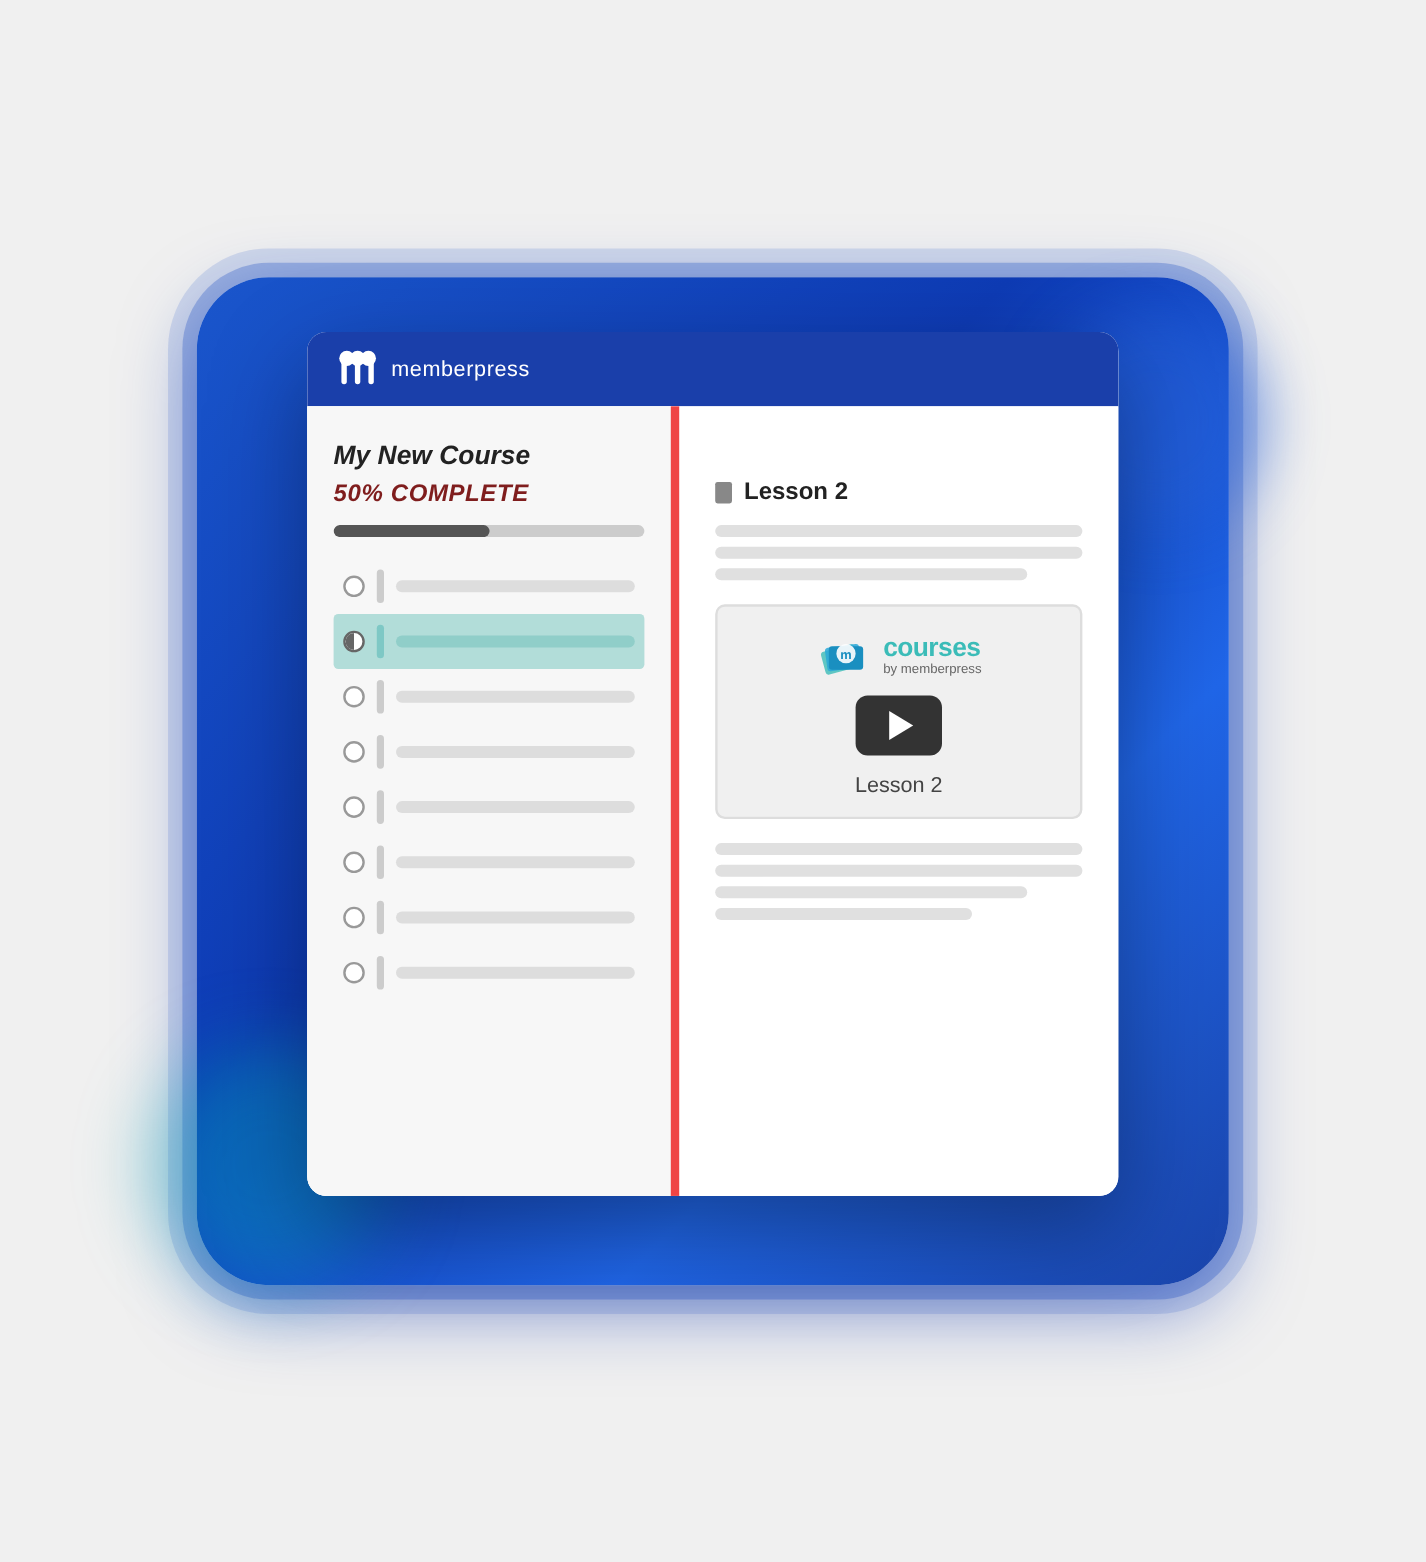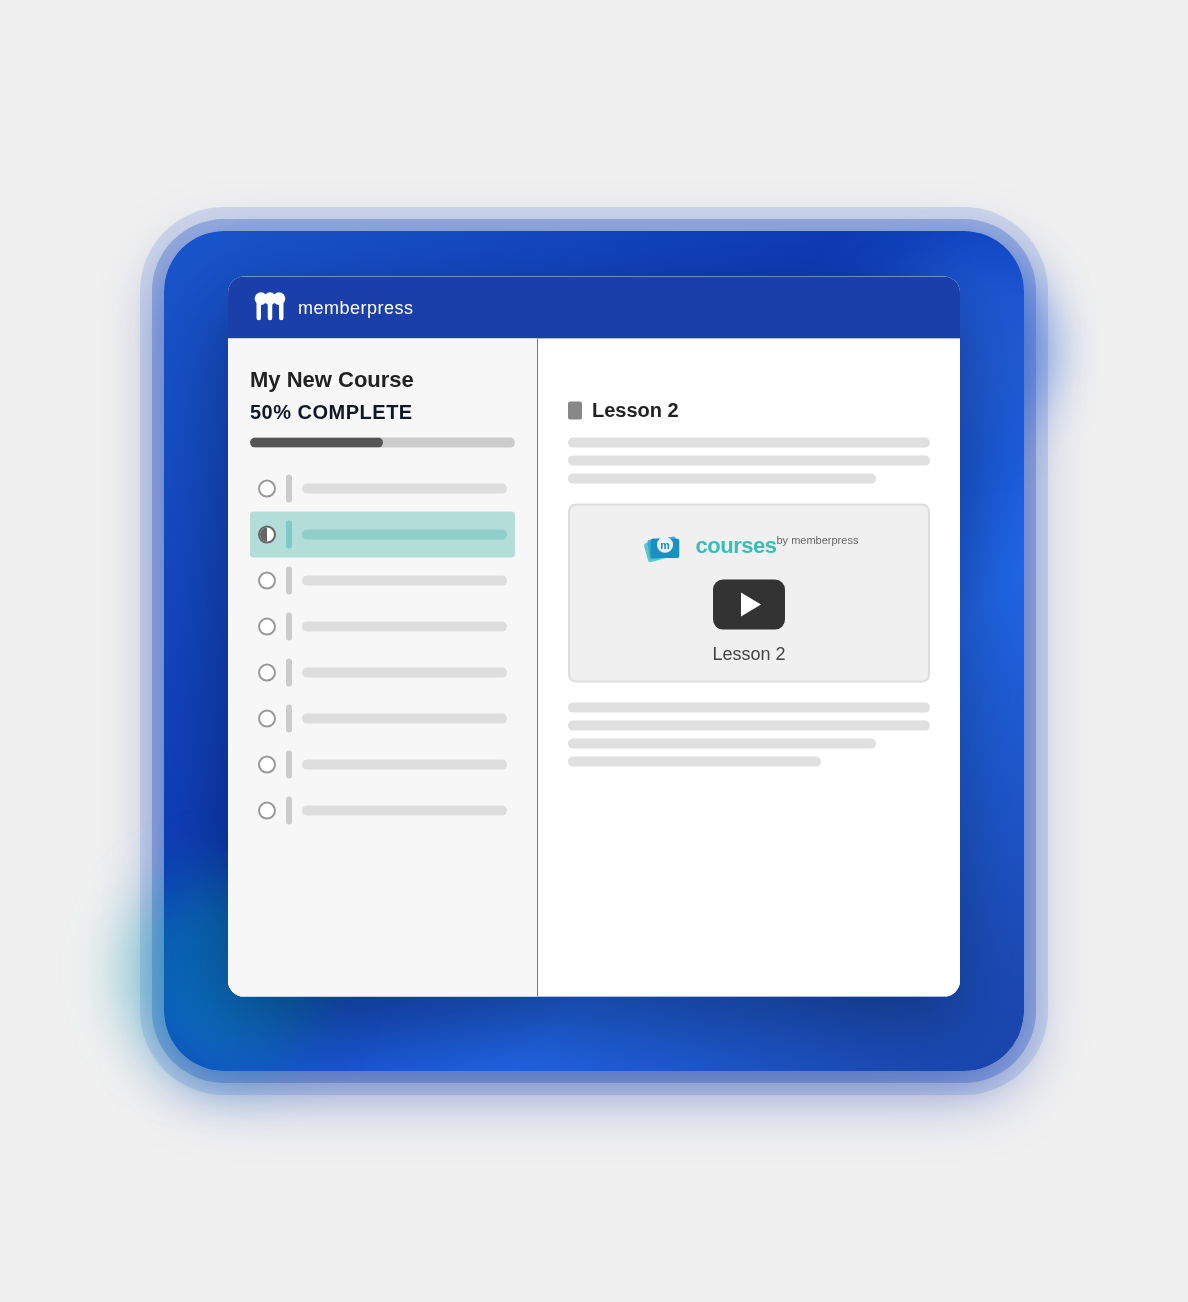--- a/index.html
+++ b/index.html
@@ -59,21 +59,21 @@
       filter: blur(25px);
       z-index: 0;
     }
 
     
     .browser-window {
       position: absolute;
       top: 50%;
       left: 50%;
       transform: translate(-50%, -52%);
-      width: 732px;
+      width: 676px;
       height: 720px;
       background: #fff;
       border-radius: 16px;
       overflow: hidden;
       box-shadow: 0 30px 80px rgba(0,0,0,0.35);
       z-index: 10;
     }
 
     
     .browser-header {
@@ -102,36 +102,37 @@
       display: flex;
       height: calc(100% - 62px);
       background: #fff;
     }
 
     
     .sidebar {
       width: 310px;
       min-width: 310px;
       background: #f7f7f7;
-      border-right: 1px solid #ef4444;
+      border-right: 7px solid #ef4444;
       padding: 28px 22px 20px 22px;
       overflow: hidden;
+      font-style: italic;
     }
 
     .course-title {
       font-size: 22px;
       font-weight: 700;
       color: #222;
       margin-bottom: 8px;
     }
 
     .progress-label {
       font-size: 20px;
       font-weight: 700;
-      color: #0f172a;
+      color: #7f1d1d;
       margin-bottom: 14px;
       letter-spacing: 0.5px;
     }
 
     .progress-bar-bg {
       background: #ccc;
       border-radius: 6px;
       height: 10px;
       width: 100%;
       margin-bottom: 18px;
@@ -281,20 +282,21 @@
       gap: 6px;
     }
 
     .courses-logo-icon {
       width: 50px;
       height: 40px;
     }
 
     .courses-brand-text {
       display: flex;
+      flex-direction: column;
       line-height: 1.1;
     }
 
     .courses-main-text {
       font-size: 22px;
       font-weight: 700;
       color: #3bbcb8;
       letter-spacing: -0.5px;
     }
 

